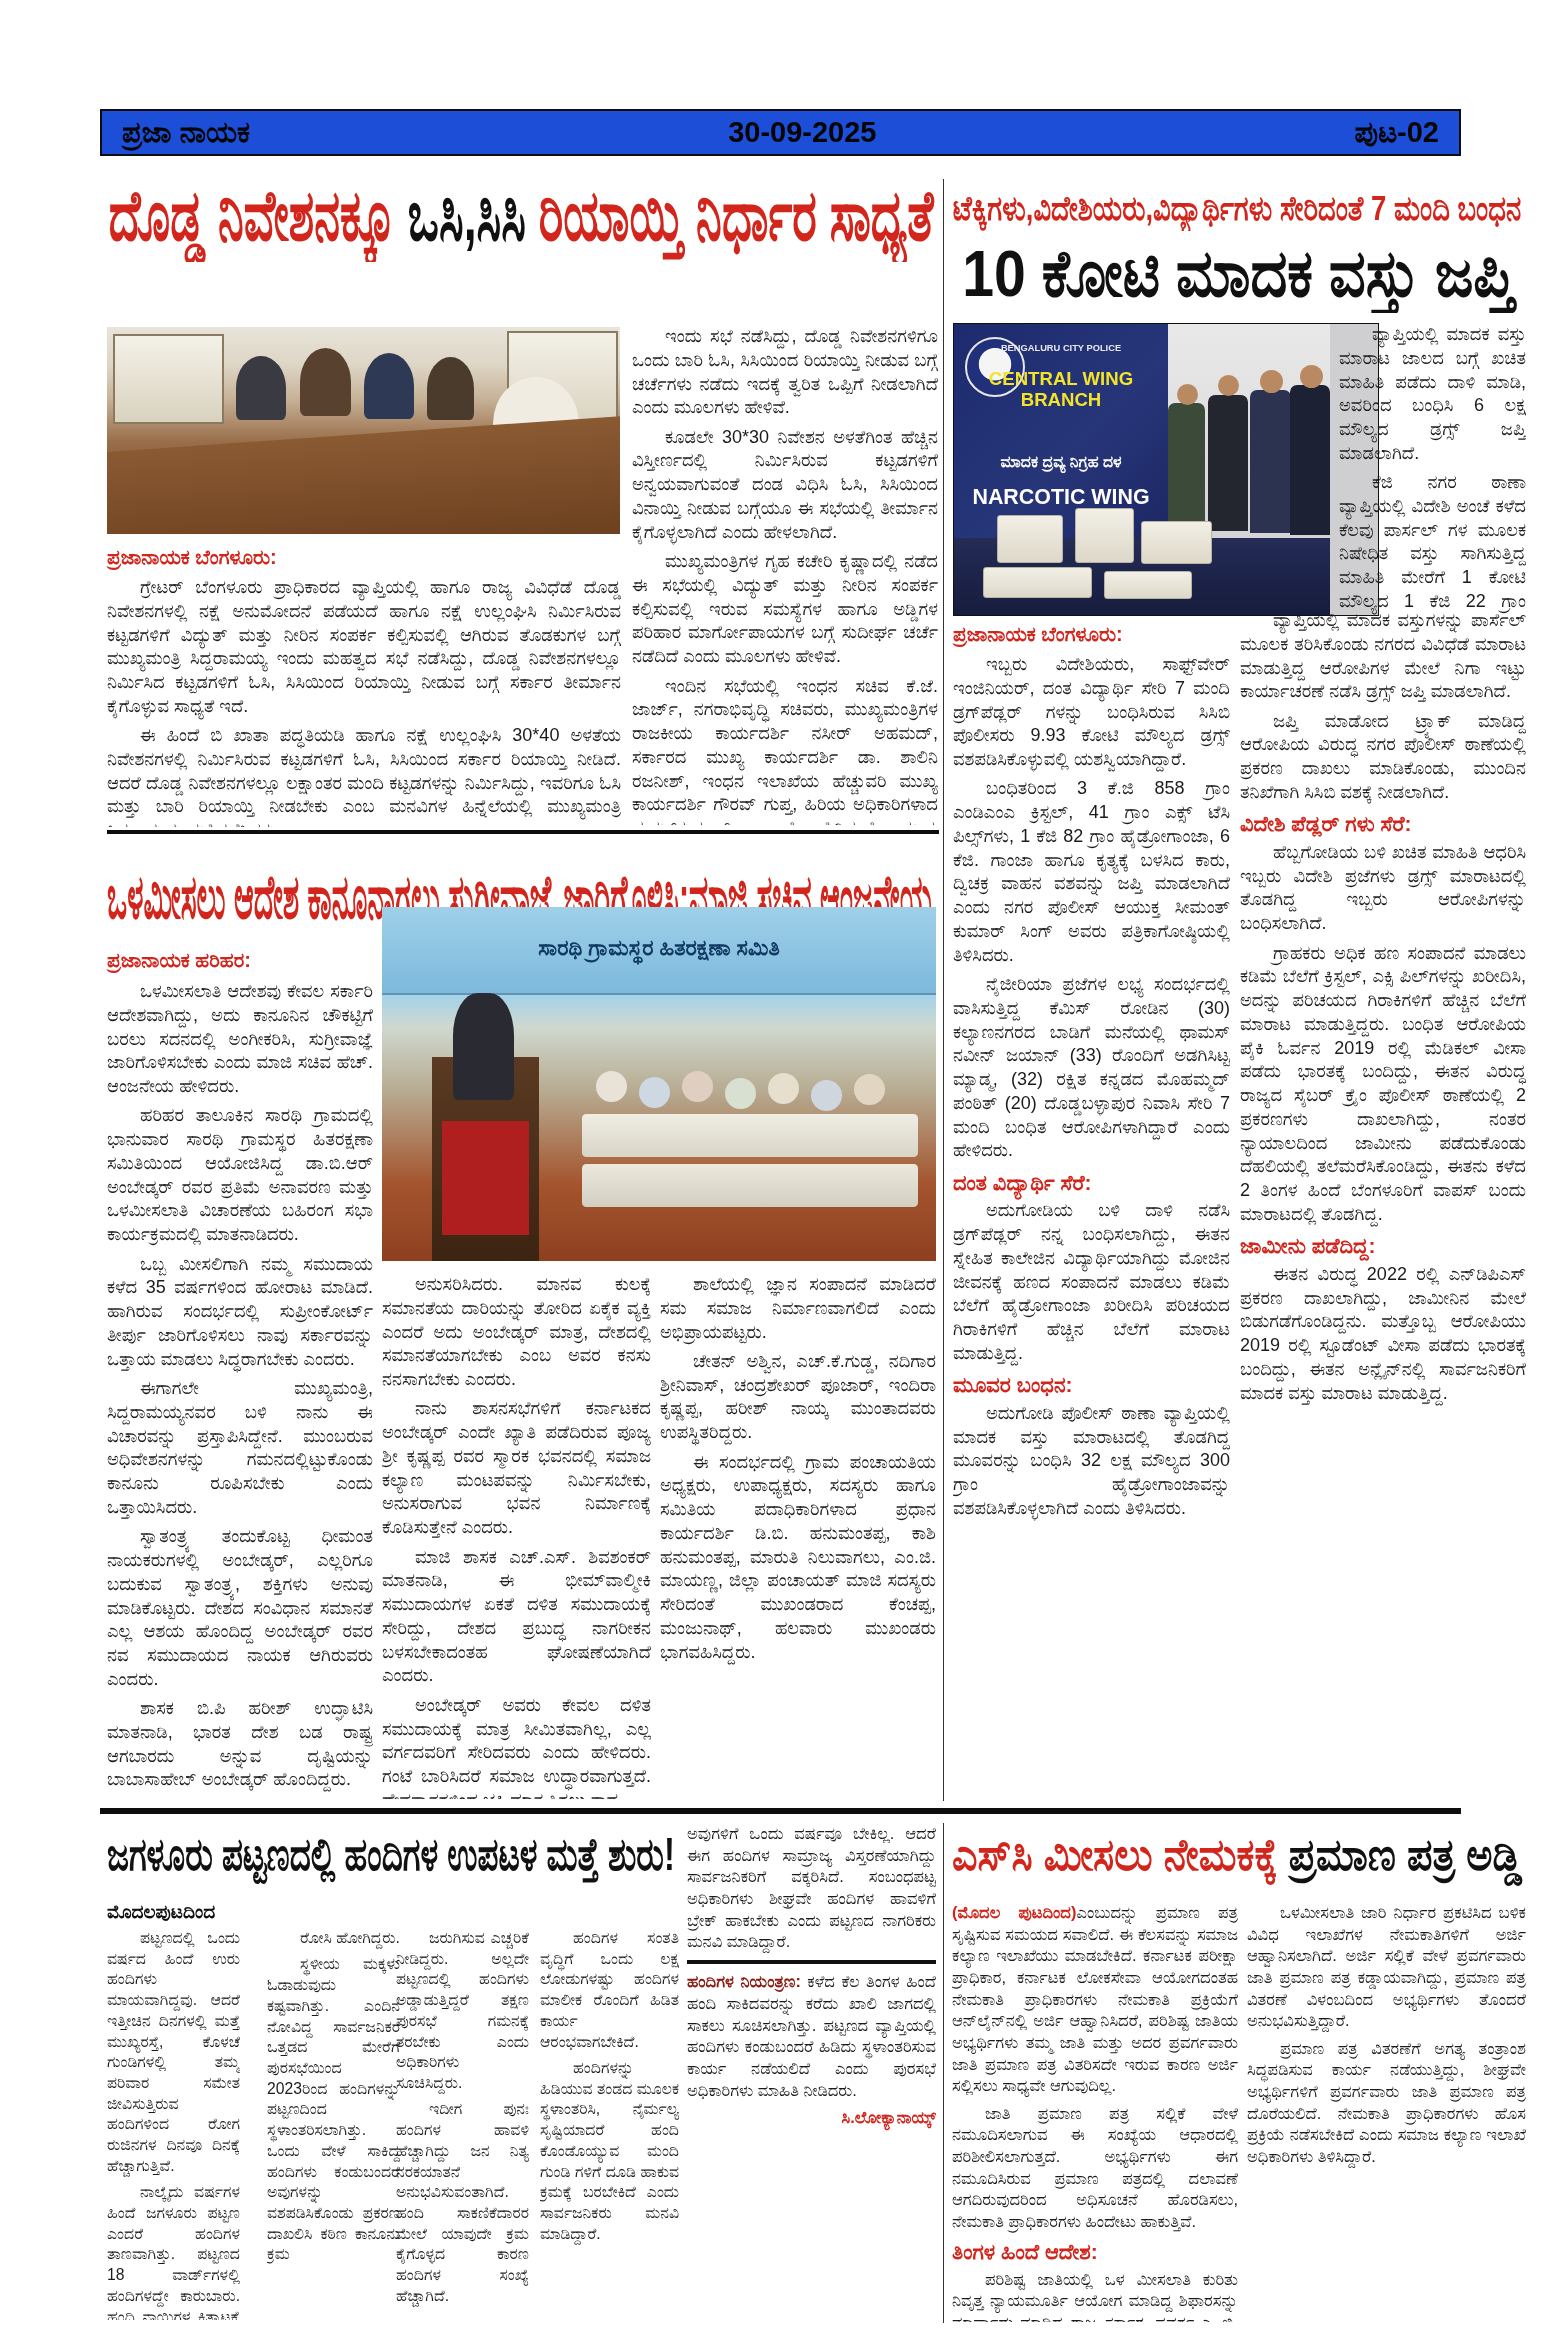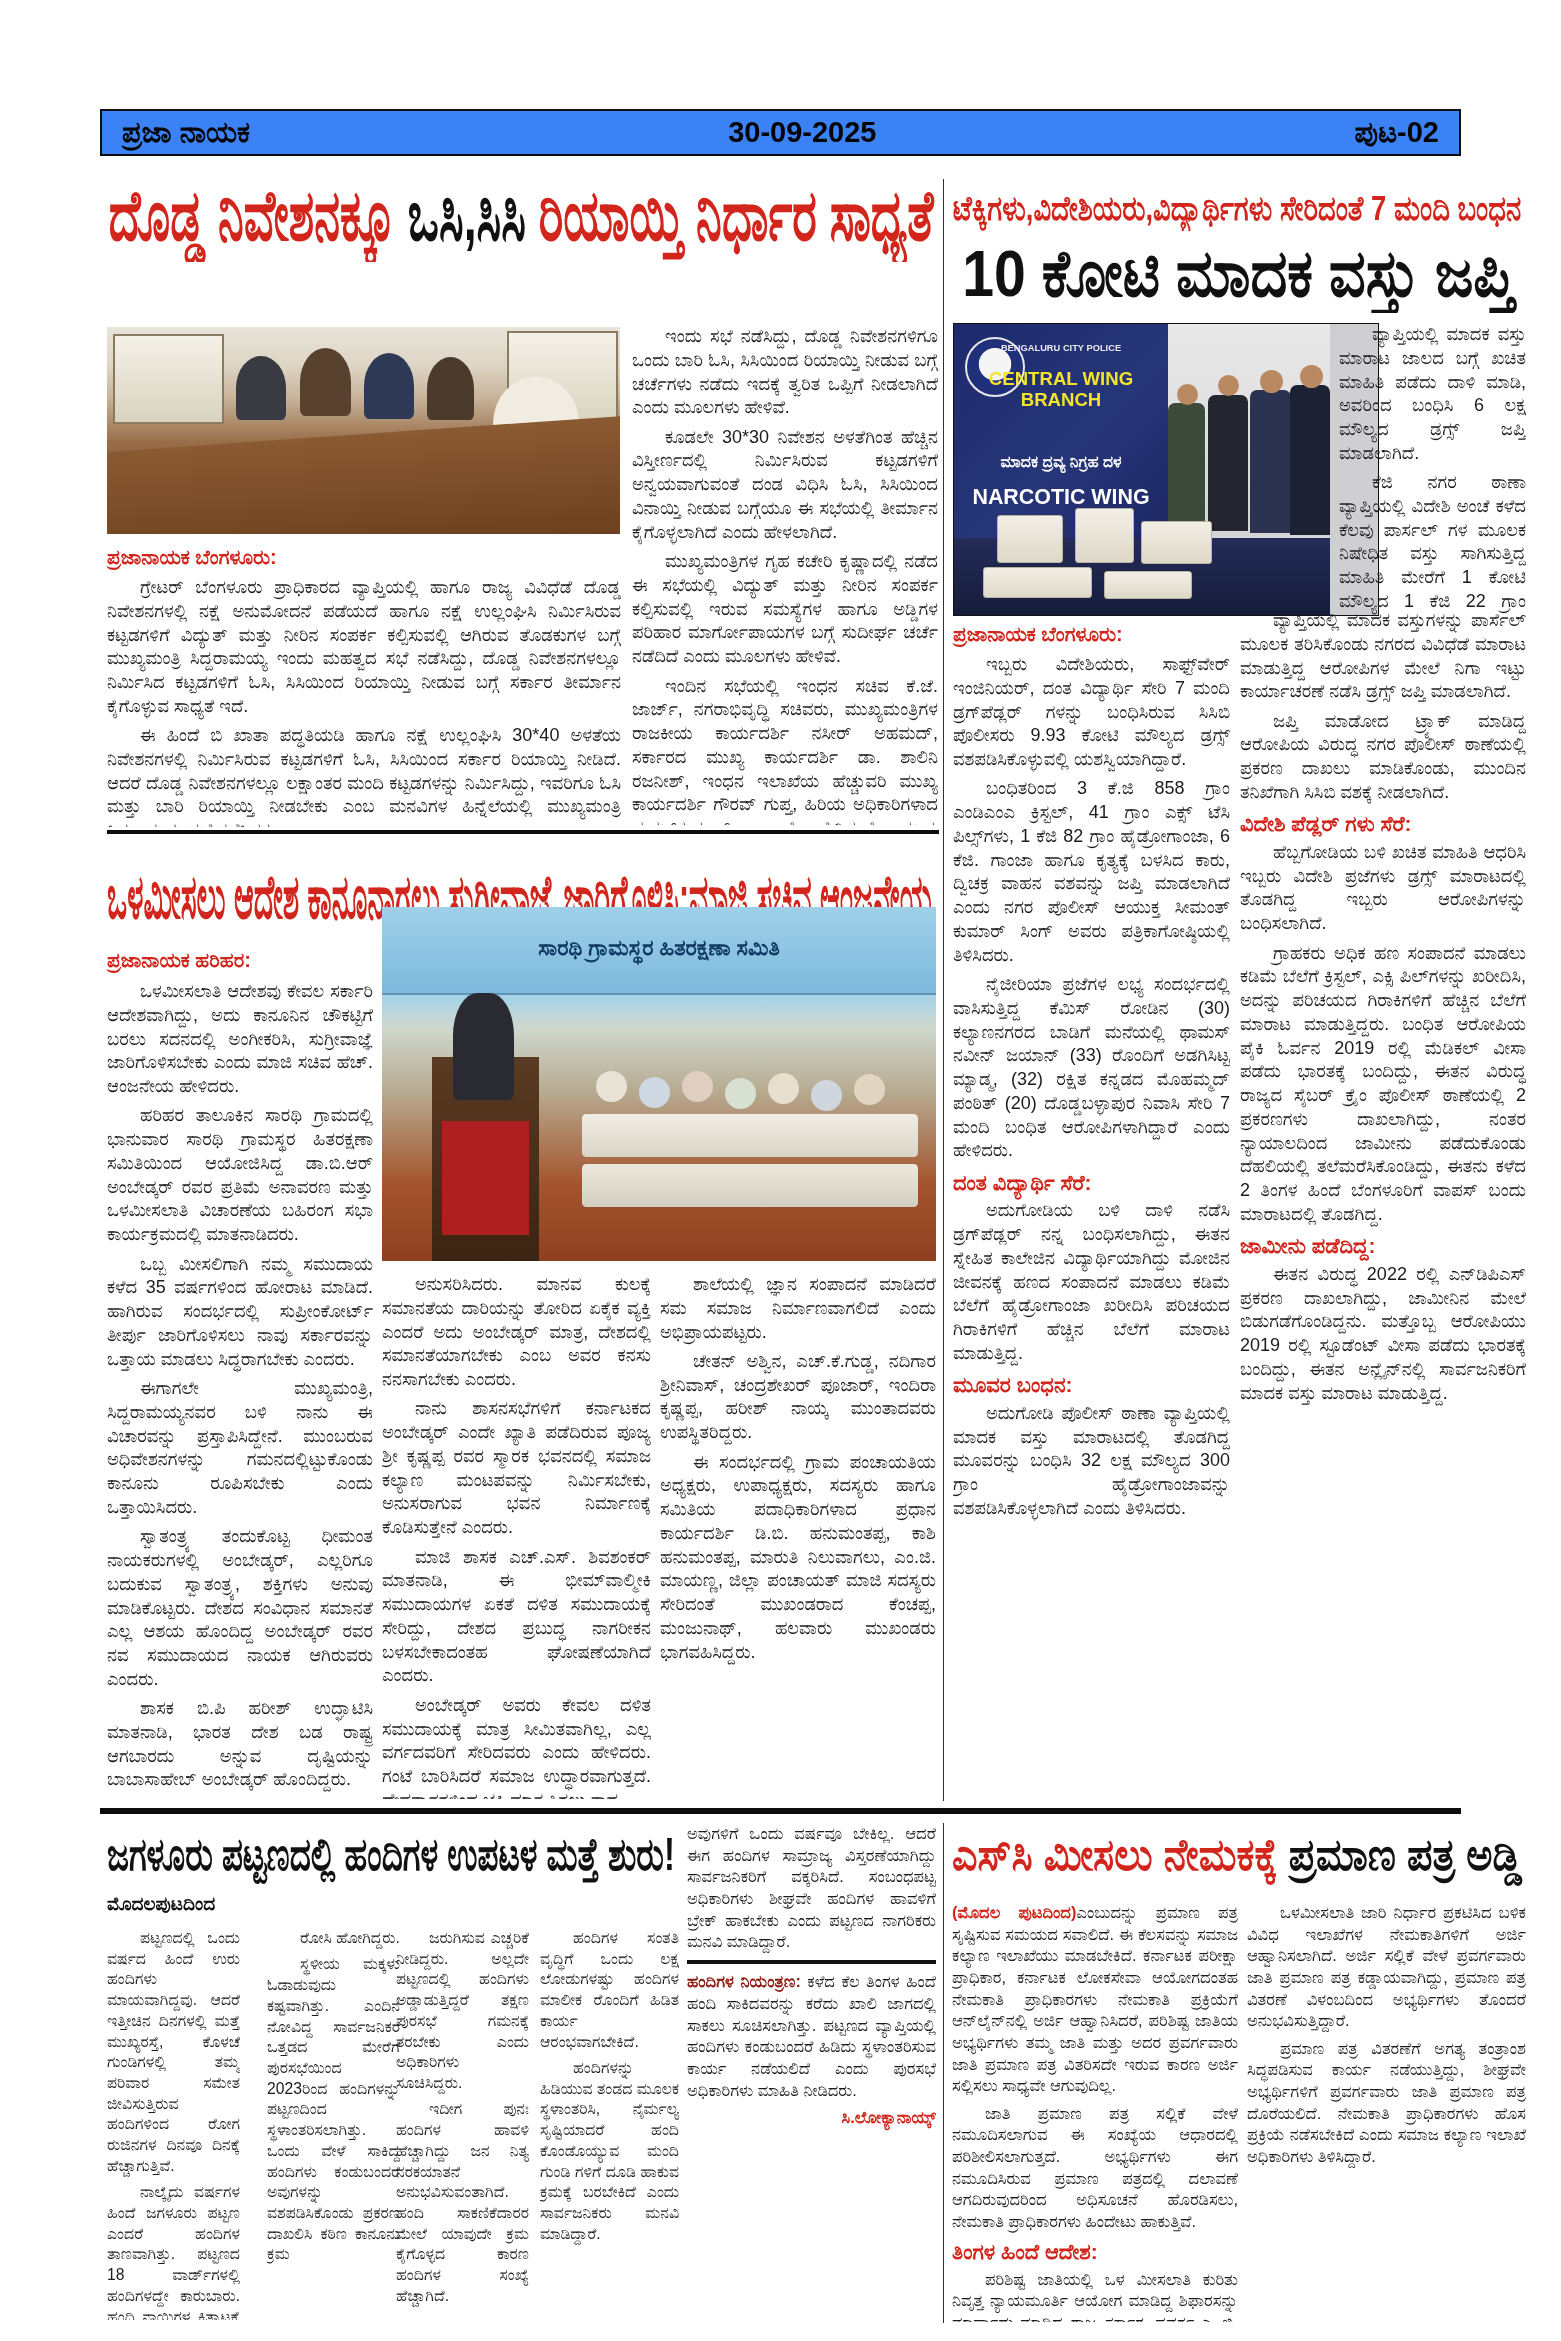--- a/index.html
+++ b/index.html
@@ -1,35 +1,35 @@
 <!DOCTYPE html>
 <html style="font-size:11.4px"><head>
 <meta charset="utf-8">
 <style>
   html,body{margin:0;padding:0;background:#ffffff;}
   body{width:1561px;height:2342px;position:relative;font-family:"Liberation Sans",sans-serif;color:#1b1b1b;}
   .abs{position:absolute;}
   
-  .masthead{background:#3b82f6;border:2.1px solid #0d0d0d;display:flex;align-items:center;justify-content:space-between;padding:0 20px;box-sizing:border-box;font-weight:bold;font-size:29px;color:#050505;}
+  .masthead{background:#1d4ed8;border:2.1px solid #0d0d0d;display:flex;align-items:center;justify-content:space-between;padding:0 20px;box-sizing:border-box;font-weight:bold;font-size:29px;color:#050505;}
   
   .hrule{background:#0d0d0d;}
   .vrule{background:#333;}
   
   svg text{font-family:"Liberation Sans",sans-serif;font-weight:bold;}
   .red-fill{fill:#d2251c;}
   .black-fill{fill:#111111;}
   
   .col{position:absolute;overflow:hidden;text-align:justify;font-size:18px;line-height:1.32;color:#1b1b1b;}
   .col p{margin:0 0 5.7px 0;text-indent:33px;}
   .col p.noindent{text-indent:0;}
   .byline{position:absolute;font-weight:bold;color:#d2251c;font-size:20px;}
   .subhead{color:#d2251c;font-weight:bold;font-size:21px;margin:4.3px 0 2.9px 0;}
   .lead-label{color:#d2251c;font-weight:bold;}
   .bold-label{color:#8b1a10;font-weight:bold;}
-  .cont-label{position:absolute;font-weight:bold;font-size:18.6px;color:#111;}
+  .cont-label{position:absolute;font-weight:bold;font-size:18.6px;color:#111;margin-top:8px;}
   .col-rule{height:4.3px;background:#111;margin:7.1px 0;}
   .sig{text-align:right;font-weight:bold;color:#d2251c;}
   
   .photo{position:absolute;overflow:hidden;}
   .photo .layer{position:absolute;}
   .ph-frame{border:1.4px solid #111;padding-left:48px;}
   
   .phA{background:linear-gradient(180deg,#e8e4da 0%,#ded6c6 18%,#c8b49a 34%,#9a6f4b 55%,#7c4f2e 78%,#6b4023 100%);}
   .phA .win{background:linear-gradient(180deg,#f4f1e8,#d9d2bf);border:2.1px solid #8a7a5f;}
   .phA .person{border-radius:50% 50% 10% 10%;}

